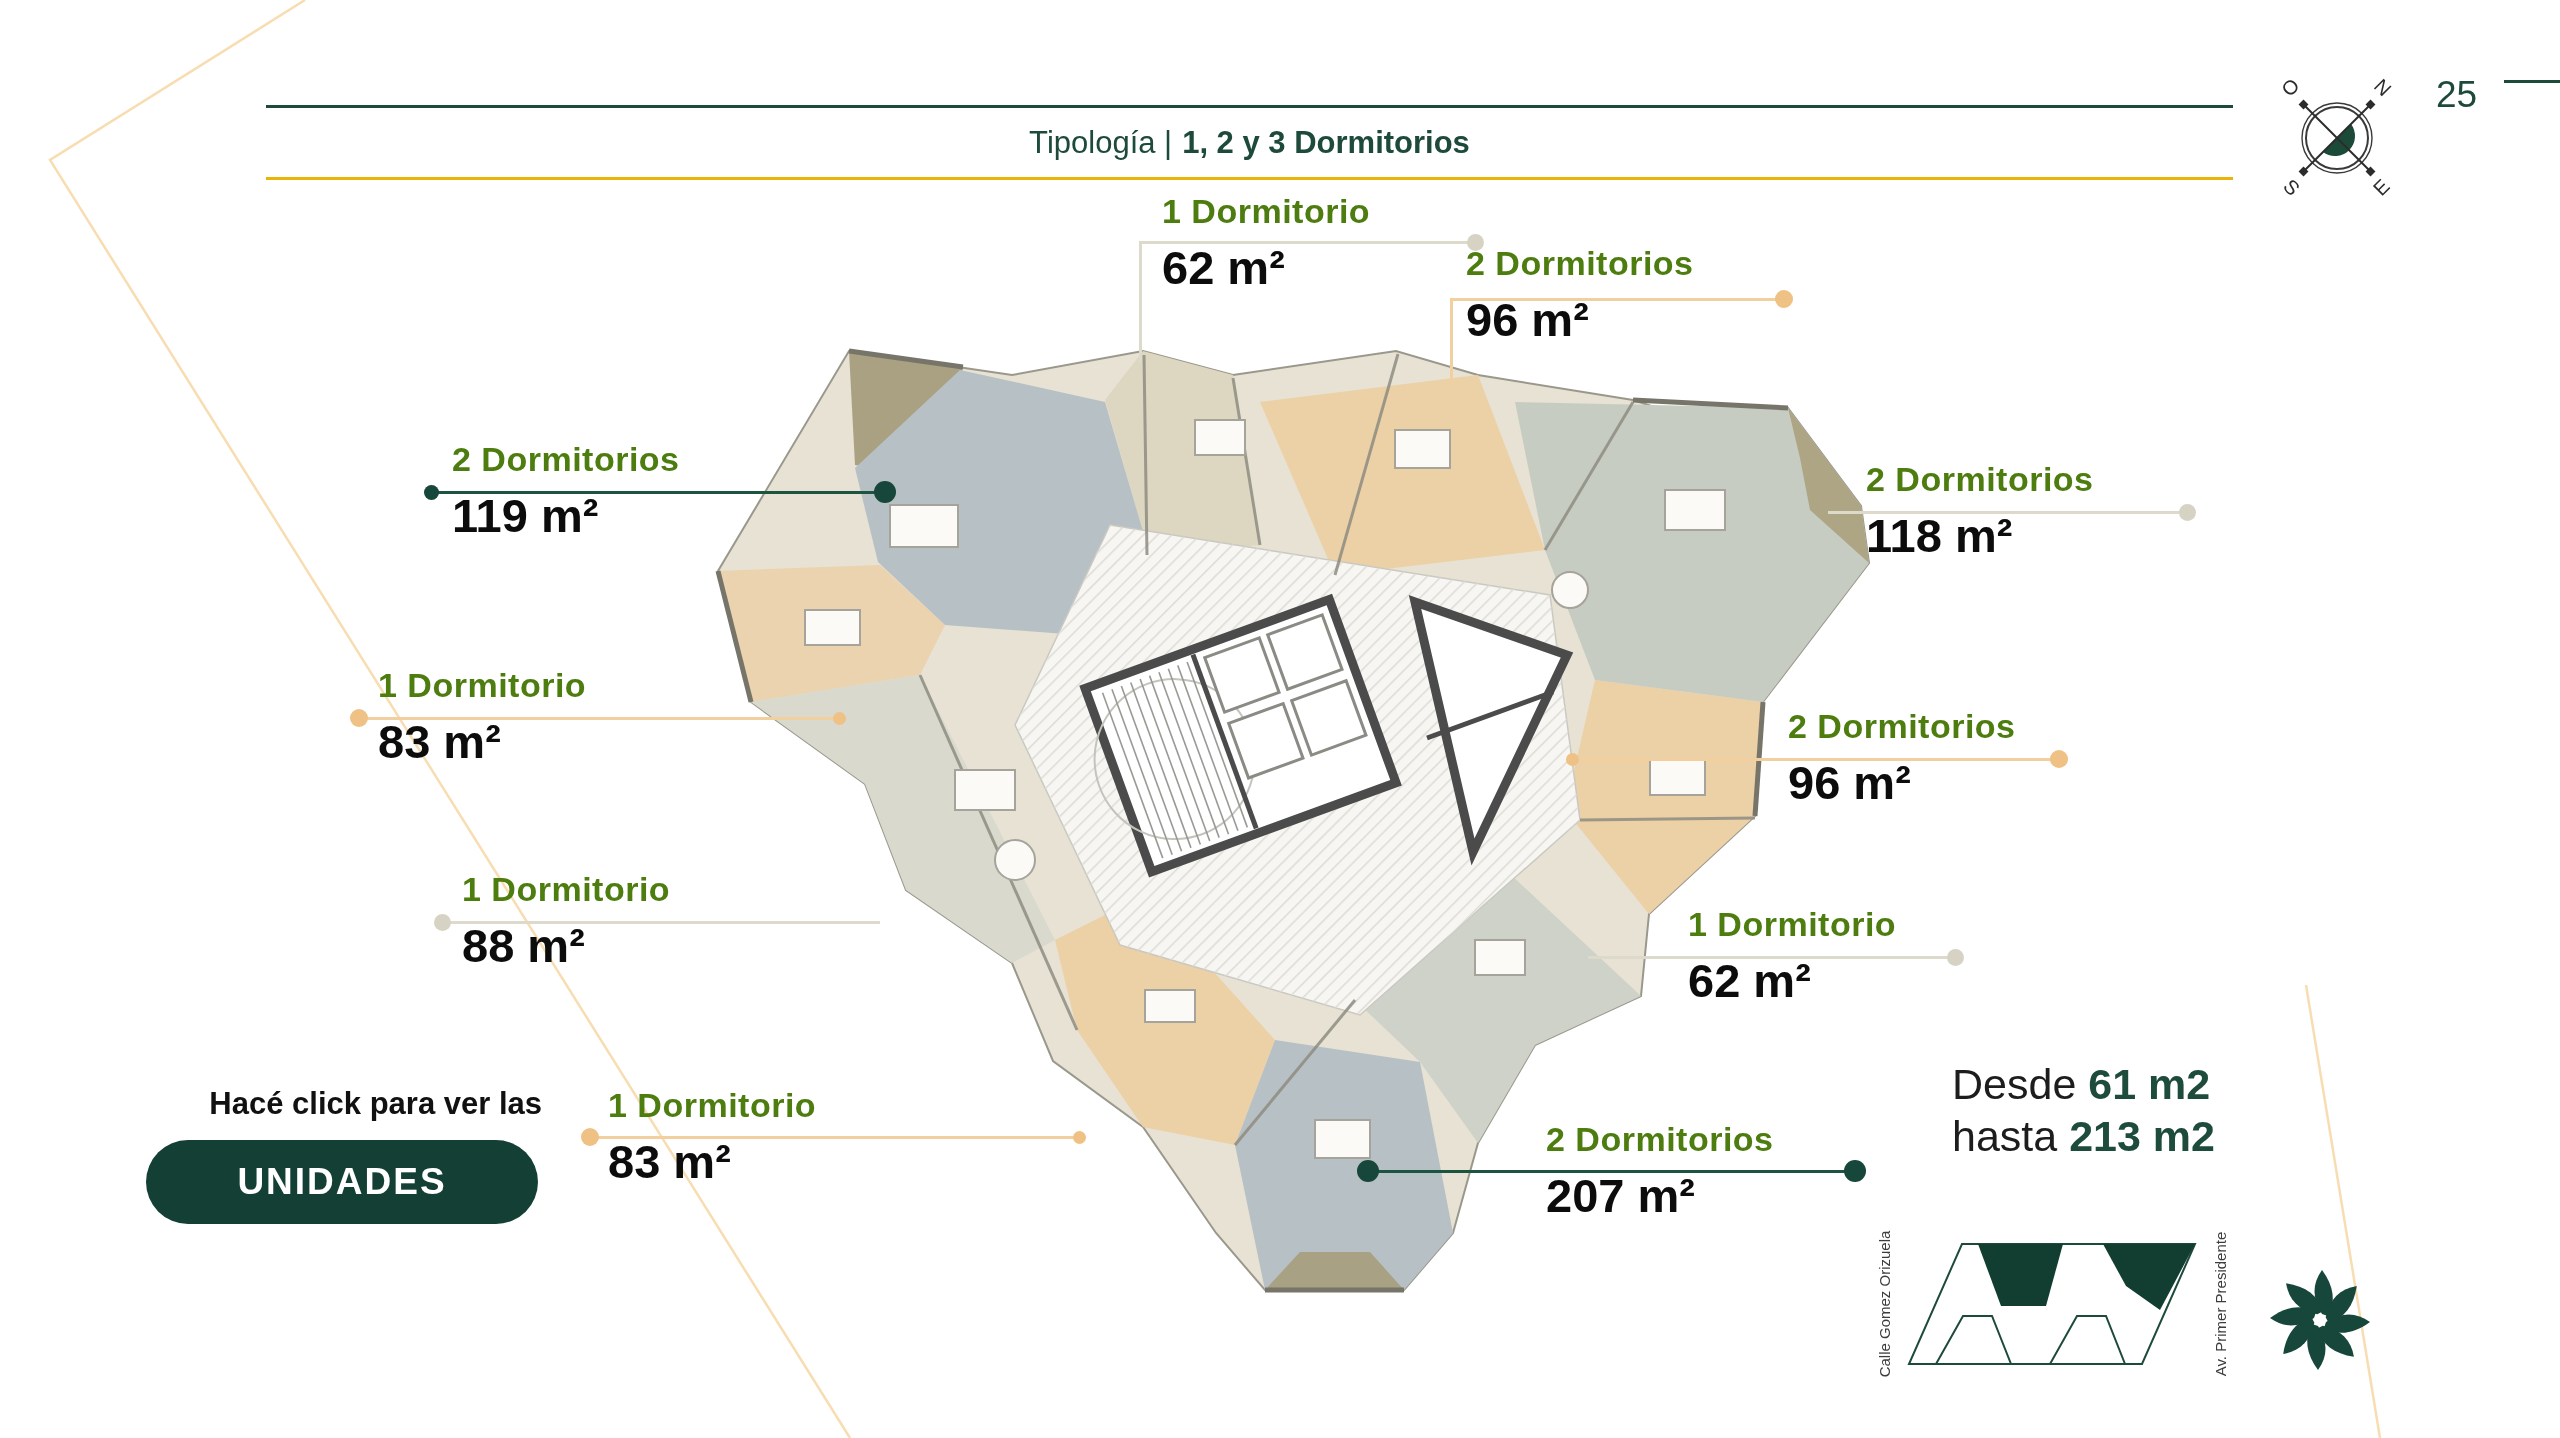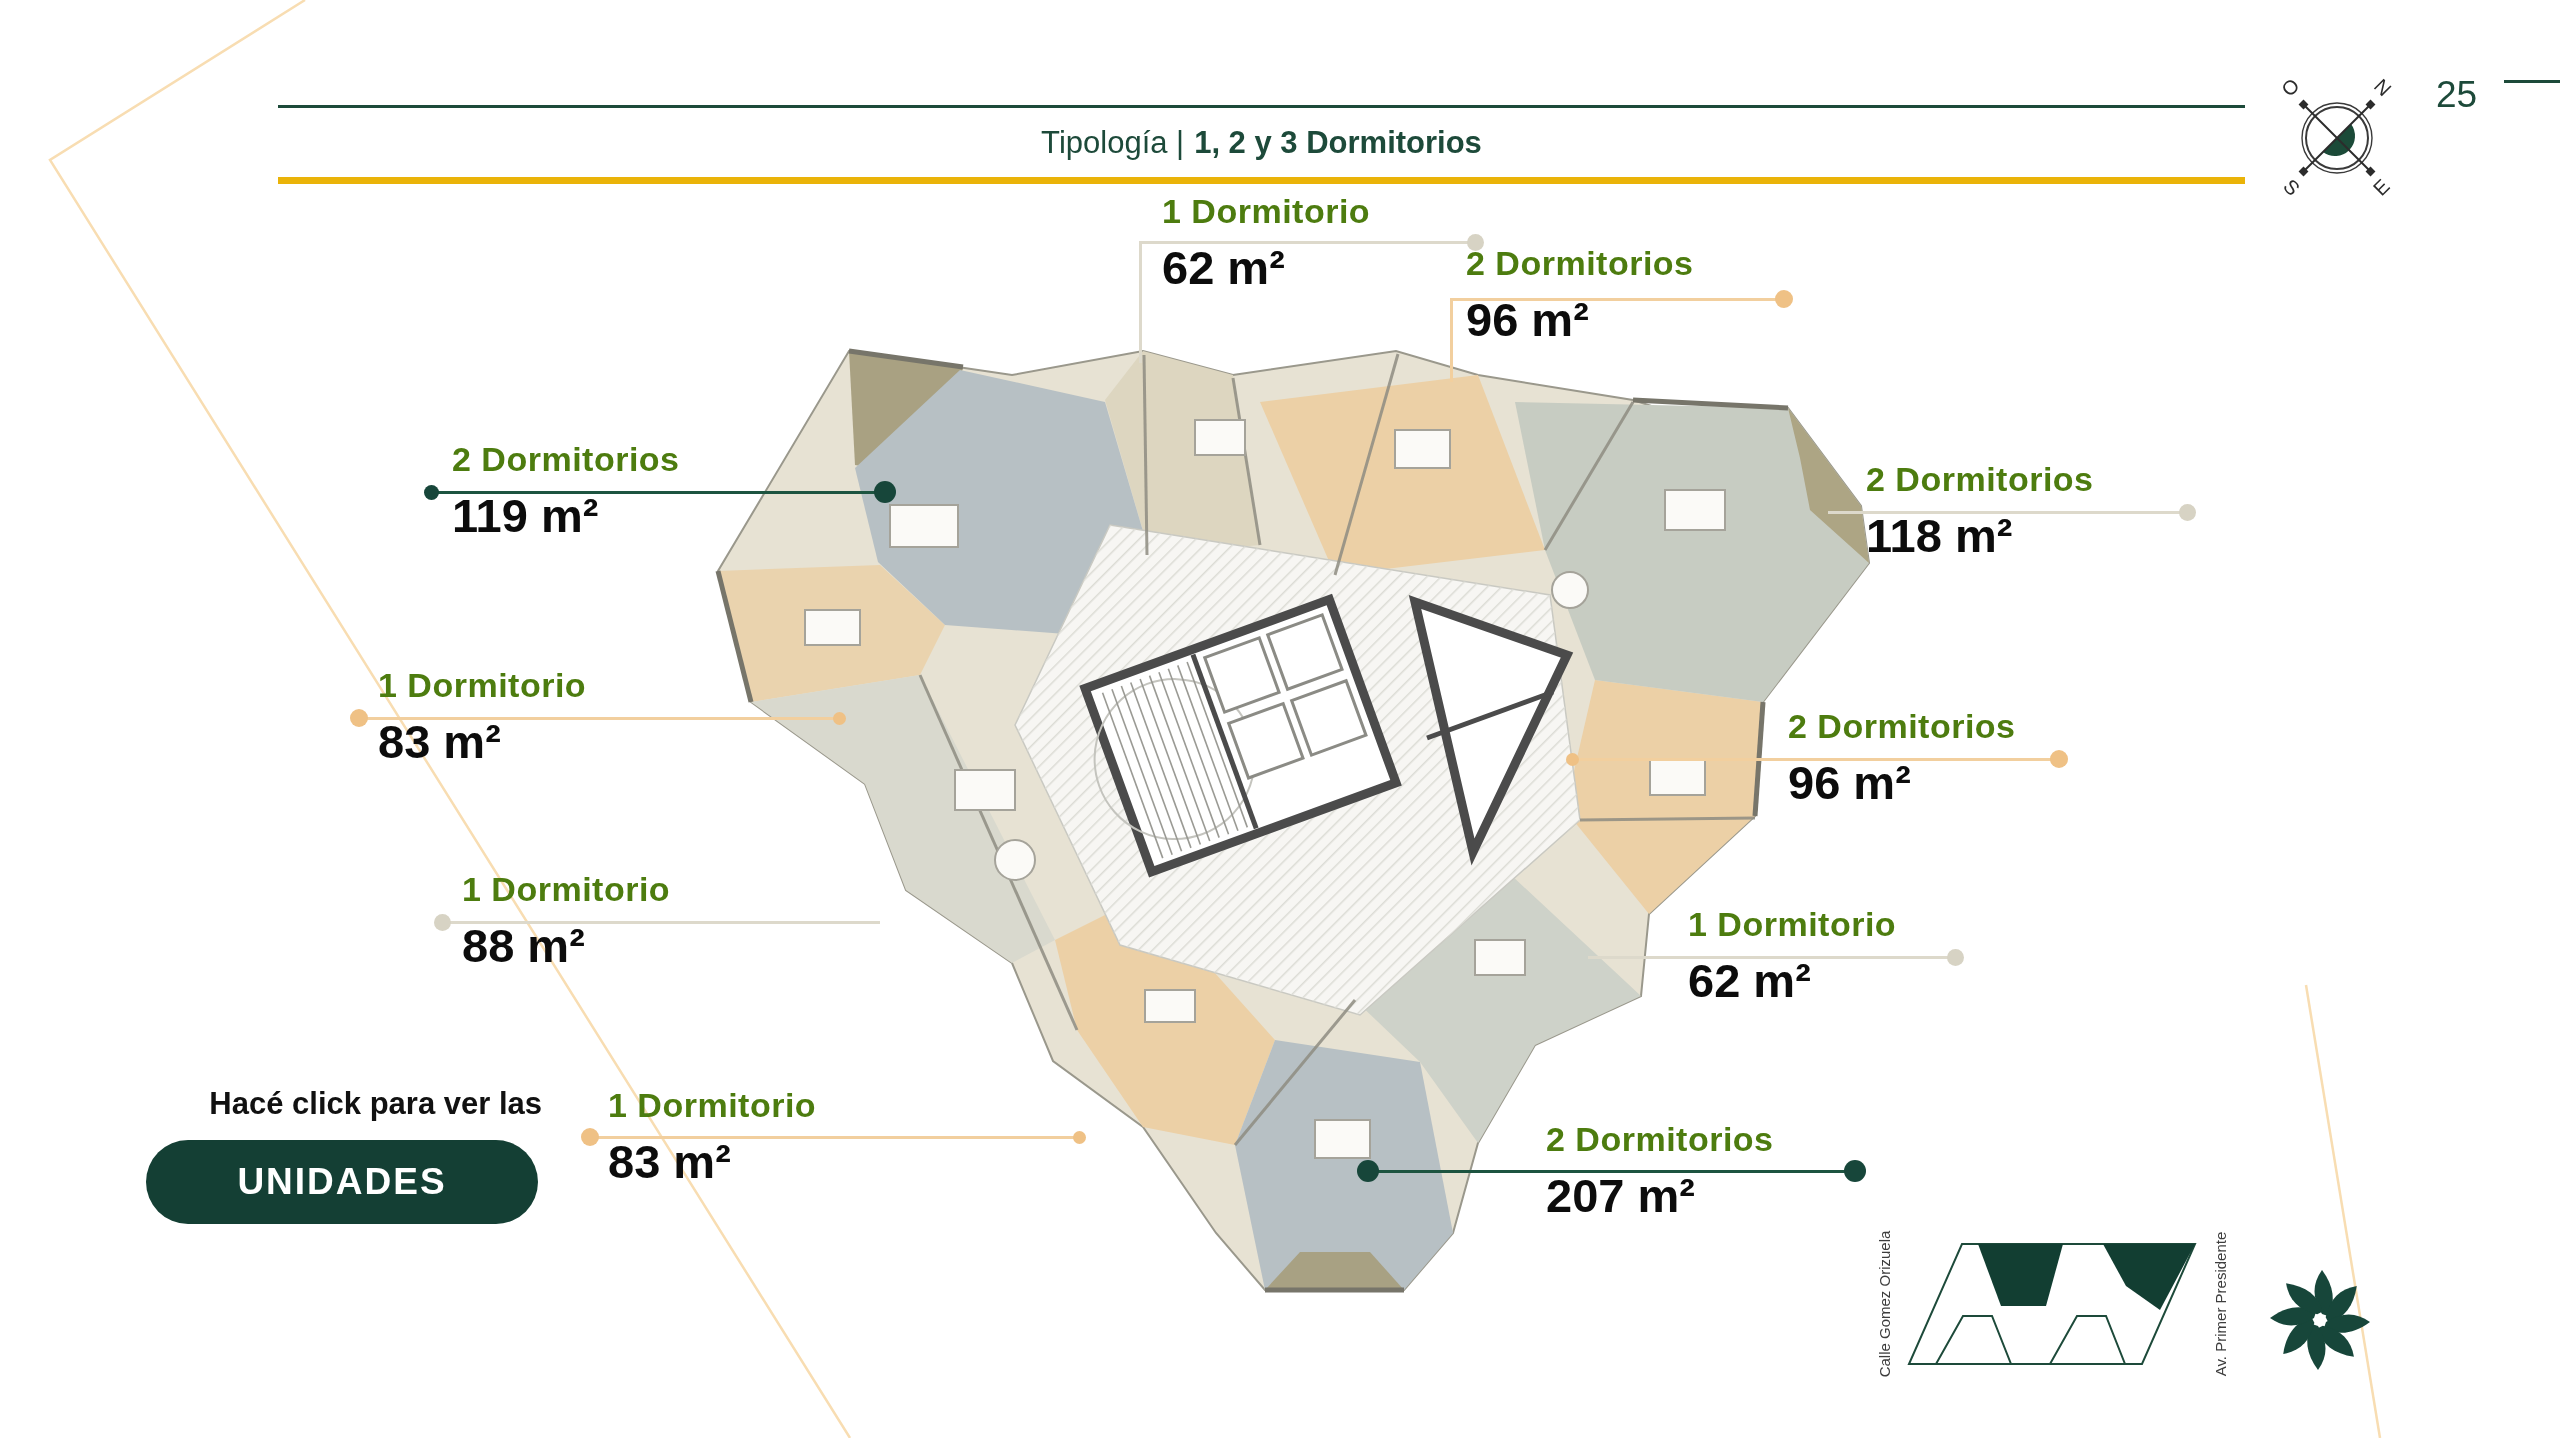--- a/index.html
+++ b/index.html
@@ -4,22 +4,22 @@
 <style>
   html,body{margin:0;padding:0;background:#fff;}
   .stage{position:relative;width:2560px;height:1438px;background:#ffffff;overflow:hidden;
          font-family:"Liberation Sans",sans-serif;color:#161616;}
   svg{display:block;}
 
   
   .deco{position:absolute;left:0;top:0;z-index:1;pointer-events:none;}
 
   
-  .titlebar{position:absolute;left:278px;top:105px;width:1967px;height:69px;z-index:4;
-            border-top:3px solid #1d4a3a;border-bottom:7px solid #eab308;
+  .titlebar{position:absolute;left:266px;top:105px;width:1967px;height:69px;z-index:4;
+            border-top:3px solid #1d4a3a;border-bottom:3px solid #eab308;
             display:flex;align-items:center;justify-content:center;}
   .titlebar .t-reg{font-size:31px;font-weight:400;color:#1d4a3a;}
   .titlebar .t-bold{font-size:31px;font-weight:700;color:#1d4a3a;margin-left:10px;}
   .pagenum{position:absolute;left:2436px;top:56px;font-size:37px;color:#1d4a3a;z-index:4;margin-top:18px;}
   .pagenum-line{position:absolute;left:2504px;top:80px;width:56px;height:3px;background:#1d4a3a;z-index:4;}
 
   
   .plan{position:absolute;left:715px;top:340px;z-index:2;}
 
   
@@ -260,20 +260,26 @@
 
   <div class="unit" style="left:1546px;top:1120px">
     <div class="unit-name">2 Dormitorios</div>
     <div class="unit-area">207 m²</div>
   </div>
   <div class="leader green" style="left:1363px;top:1170px;width:497px">
       <span class="dot green-b l"></span>
       <span class="dot green-b r"></span>
     </div>
 
+  <div class="range">
+    <div><span class="lbl">Desde</span>
+         <span class="val">61 m2</span></div>
+    <div><span class="lbl">hasta</span>
+         <span class="val">213 m2</span></div>
+  </div>
 
   <div class="cta-hint">Hacé click para ver las</div>
   <div class="cta-btn">UNIDADES</div>
 
   <svg class="siteplan" width="360" height="165" viewBox="0 0 360 165">
     <polygon points="84,18 317,18 264,138 31,138" fill="none" stroke="#1d4a3a" stroke-width="2"></polygon>
     <polygon points="100,18 185,18 168,80 123,80" fill="#123e32"></polygon>
     <polygon points="225,18 317,18 282,84 248,60" fill="#123e32"></polygon>
     <polygon points="58,138 133,138 114,90 85,90" fill="none" stroke="#1d4a3a" stroke-width="2"></polygon>
     <polygon points="172,138 247,138 228,90 199,90" fill="none" stroke="#1d4a3a" stroke-width="2"></polygon>

